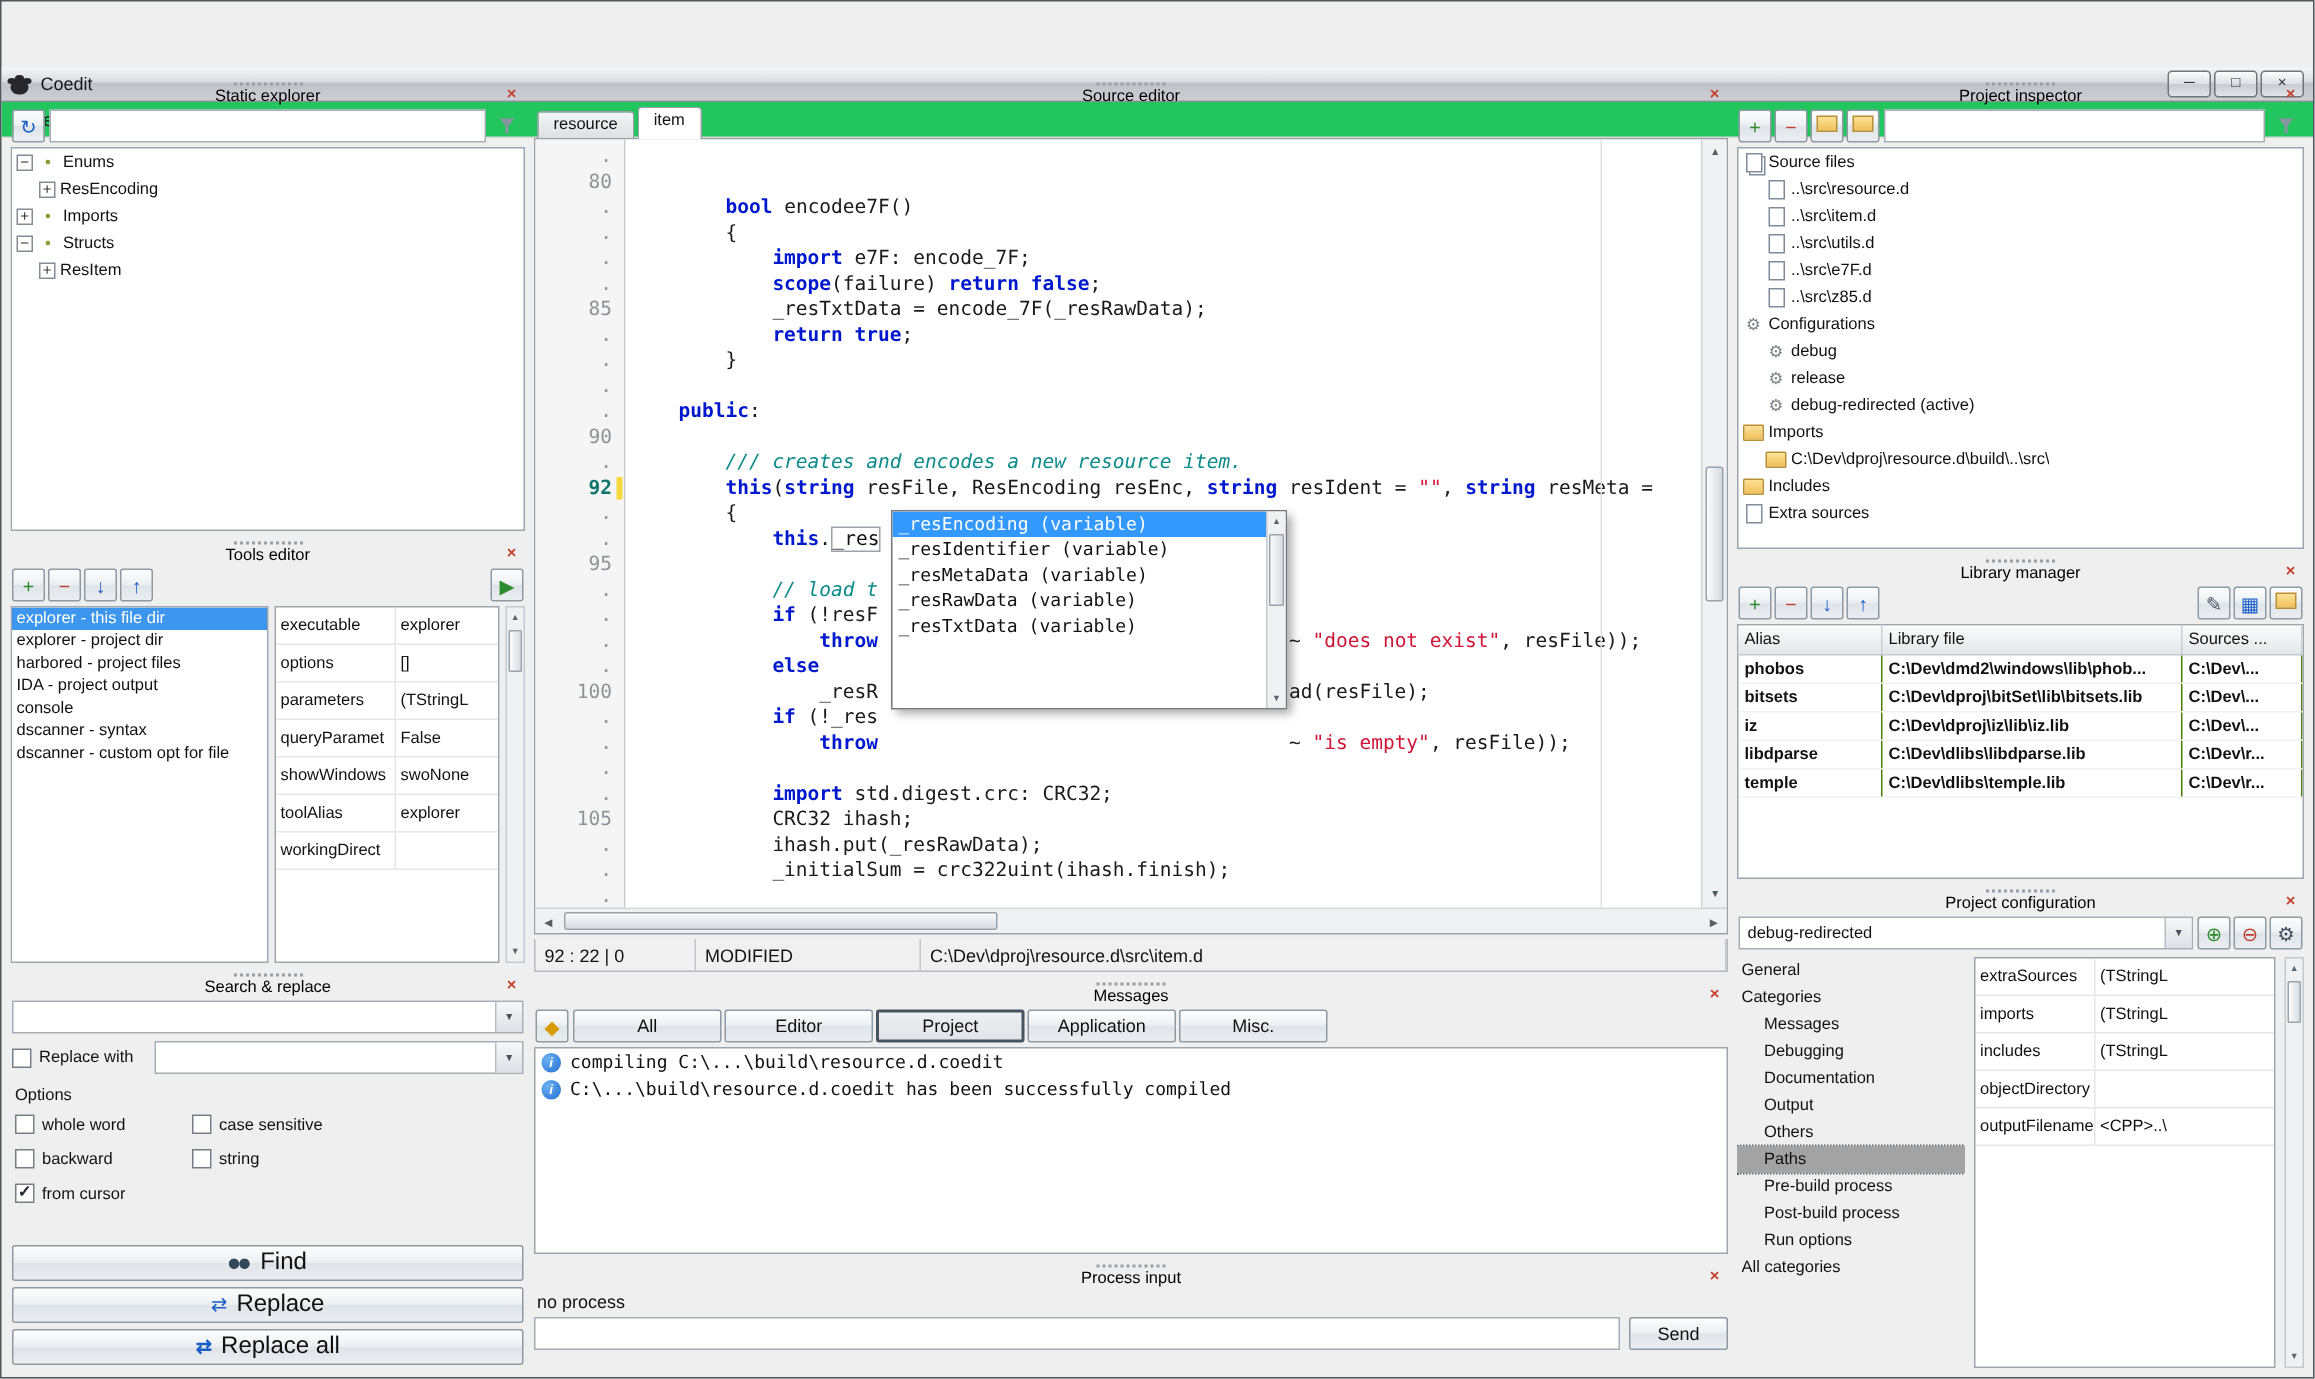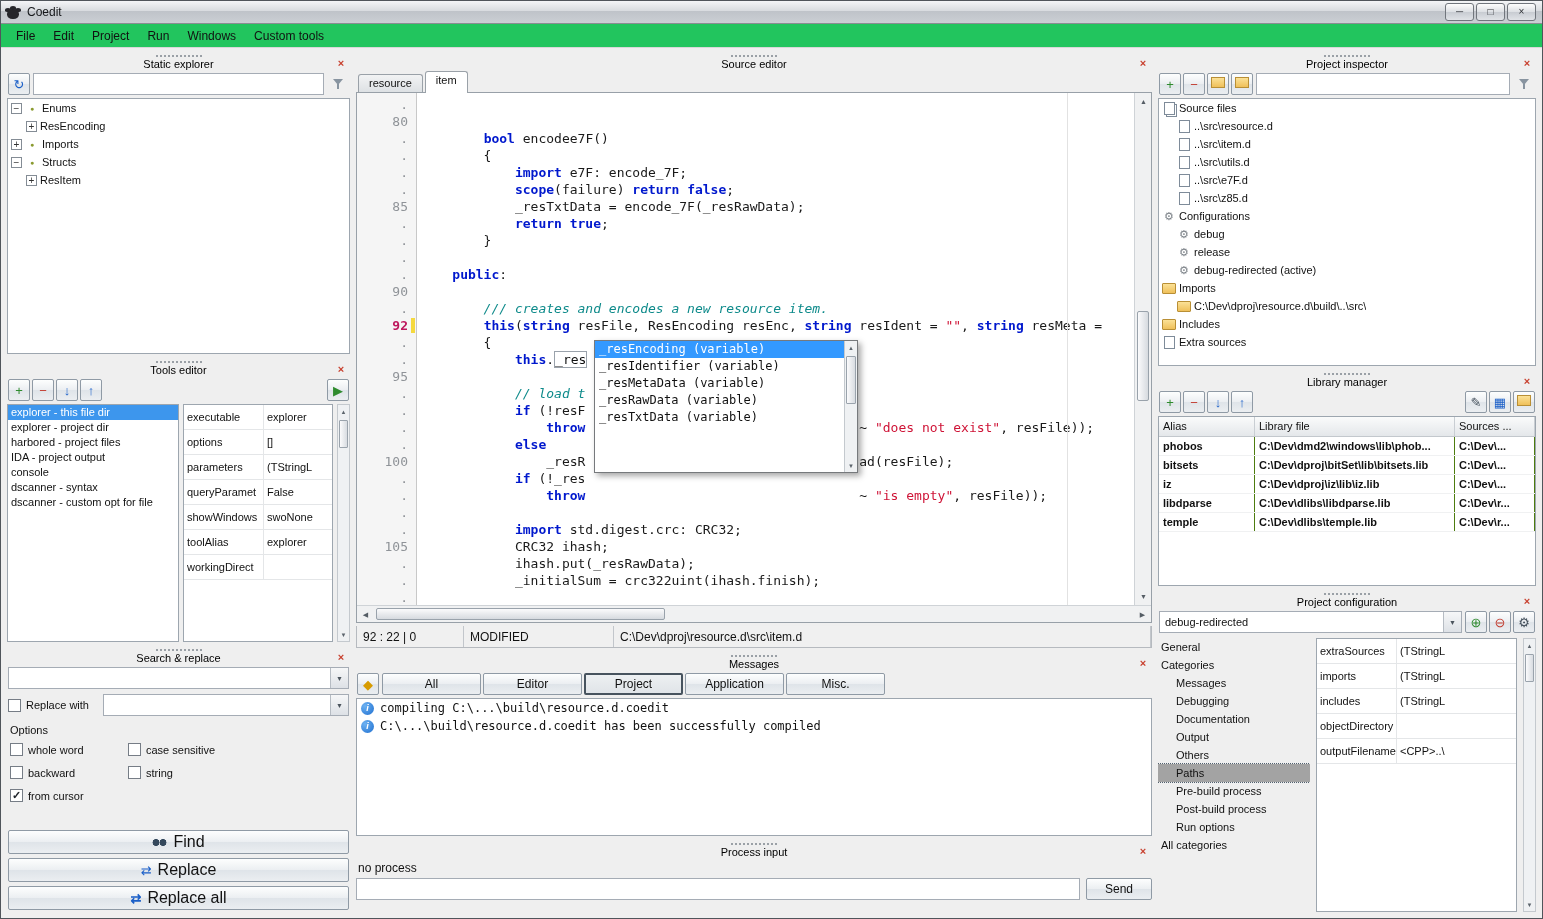--- a/index.html
+++ b/index.html
@@ -1,21 +1,21 @@
 <!DOCTYPE html>
 <html><head>
 <meta charset="utf-8">
 <style>
   * { margin:0; padding:0; box-sizing:border-box; }
   html,body { background:#8d9196; }
   body { font-family:"Liberation Sans", sans-serif; color:#111; }
   #win { position:relative; width:1543px; height:919px; background:#EFEFEF; overflow:hidden; border:1px solid #50555b; }
 
   
-  .titlebar { height:23px; background:linear-gradient(#F4F5F7,#D8DBDF 45%,#BFC3C9 46%,#CBCFD4); display:flex; align-items:center; padding:0 6px; border-bottom:1px solid #8a8d92; }
+  .titlebar { height:23px; background:linear-gradient(#F4F5F7,#D8DBDF 45%,#BFC3C9 46%,#CBCFD4); display:flex; align-items:center; padding:0 6px; border-bottom:1px solid #8a8d92;margin-top:44px; }
   .app-icon { width:12px; height:10px; background:#26262b; border-radius:50% 50% 46% 46%; margin-top:3px;
     box-shadow:-5px -4px 0 -3px #26262b, 0 -6px 0 -3px #26262b, 5px -4px 0 -3px #26262b; }
   .tb-title { font-size:12px; margin-left:8px; color:#15171a; }
   .tb-btns { margin-left:auto; display:flex; gap:2px; }
   .tb-btn { width:29px; height:18px; border:1px solid #70757c; border-radius:3px;
     background:linear-gradient(#FDFDFD,#DDE0E4 48%,#C8CCD2 52%,#E0E3E7); display:flex; align-items:center; justify-content:center;
     font-size:10px; color:#2c2f33; line-height:1; }
 
   
   .menubar { height:24px; background:#22c55e; border-bottom:1px solid #D8D8D8; display:flex; align-items:center; padding-left:6px; }
@@ -97,21 +97,21 @@
   .bic-folder::before { content:""; display:inline-block; width:12px; height:9px; background:linear-gradient(#FBE196,#EFC05A); border:1px solid #B98F35; }
 
   
   .tabs { display:flex; align-items:flex-end; height:22px; padding-left:2px; flex:none; }
   .tab { height:19px; padding:2px 10px 0; font-size:11px; background:linear-gradient(#F2F3F4,#DCE0E3); border:1px solid #9aa1a8; border-bottom:none; border-radius:3px 3px 0 0; margin-right:2px; }
   .tab.active { background:#fff; height:22px; position:relative; z-index:2; }
   .editor-outer { position:relative; display:flex; flex-direction:column; border:1px solid #98a0a8; background:#fff; margin-top:-1px; }
   .editor-main { flex:1; display:flex; min-height:0; }
   .gutter { width:60px; flex:none; background:#F5F5F5; border-right:1px solid #C8C8C8; font-family:"DejaVu Sans Mono",monospace; font-size:13px; color:#8F9398; text-align:right; padding:3px 8px 0 0; }
   .gln { height:17px; line-height:17px; position:relative; }
-  .gln.cur { color:#be185d; font-weight:bold; }
+  .gln.cur { color:#0f766e; font-weight:bold; }
   .gln.cur::after { content:""; position:absolute; right:-7px; top:1px; width:4px; height:15px; background:#F5D93F; }
   .code { flex:1; min-width:0; position:relative; overflow:hidden; font-family:"DejaVu Sans Mono",monospace; font-size:13px; line-height:17px; padding:3px 0 0 4px; white-space:pre; background:#fff; }
   .cline { height:17px; }
   .seg-p { color:#1a1a1a; } .seg-k { color:#0018cd; font-weight:bold; } .seg-c { color:#0d8a8a; font-style:italic; } .seg-s { color:#cf1437; }
   .seg-b { border:1px solid #9aa2ab; background:#fff; }
   .margin-line { position:absolute; top:0; bottom:0; left:650px; border-left:1px solid #E2E2E2; }
   .vscroll { width:17px; flex:none; background:#F0F1F2; border-left:1px solid #CFD3D7; display:flex; flex-direction:column; }
   .hscroll { height:17px; flex:none; background:#F0F1F2; border-top:1px solid #CFD3D7; display:flex; }
   .sarrow { height:17px; width:17px; flex:none; font-size:7px; display:flex; align-items:center; justify-content:center; color:#555d65; }
   .vtrack { flex:1; position:relative; }

